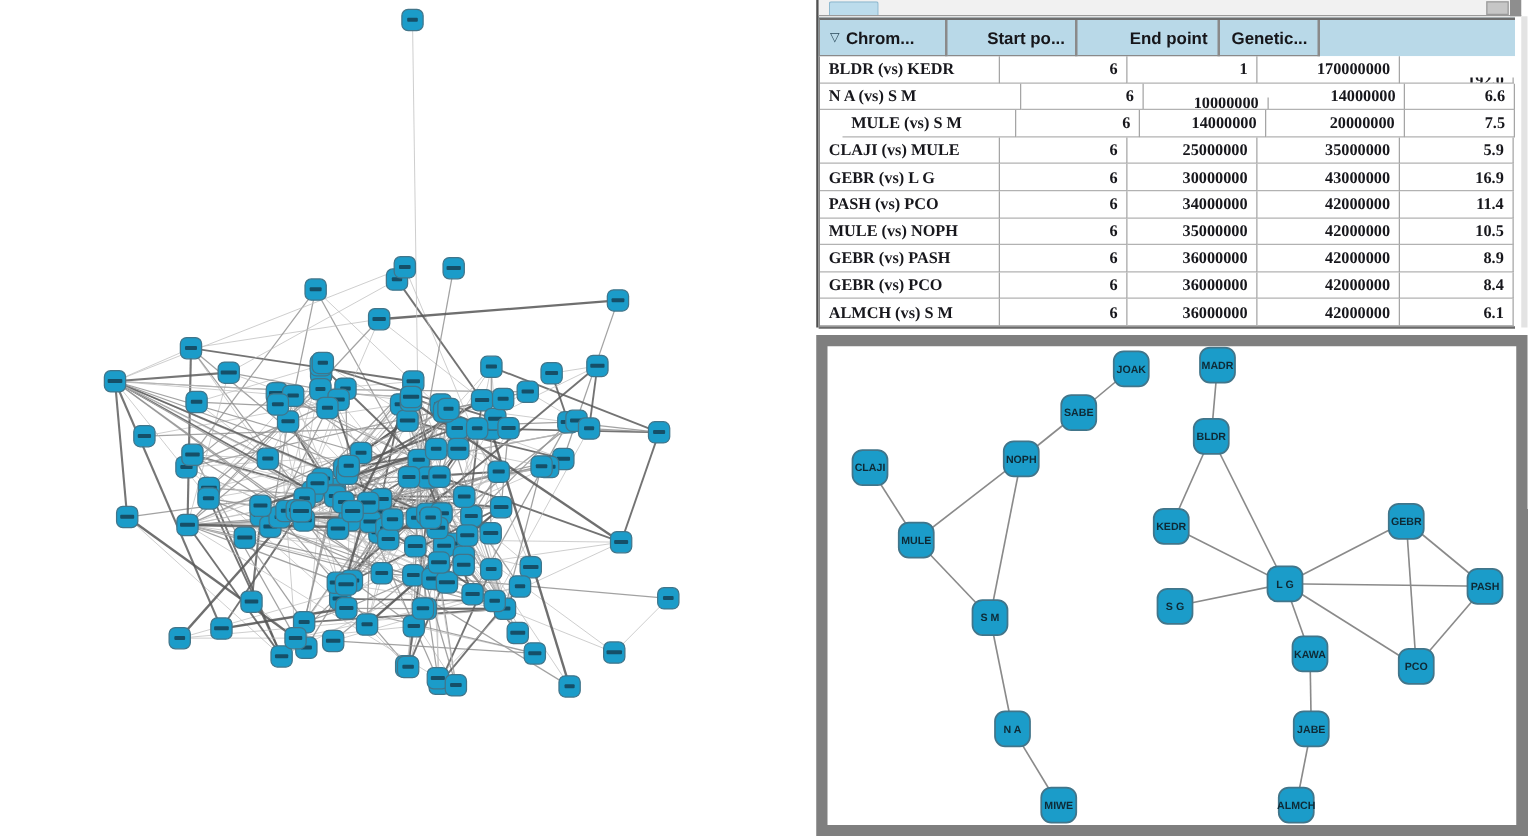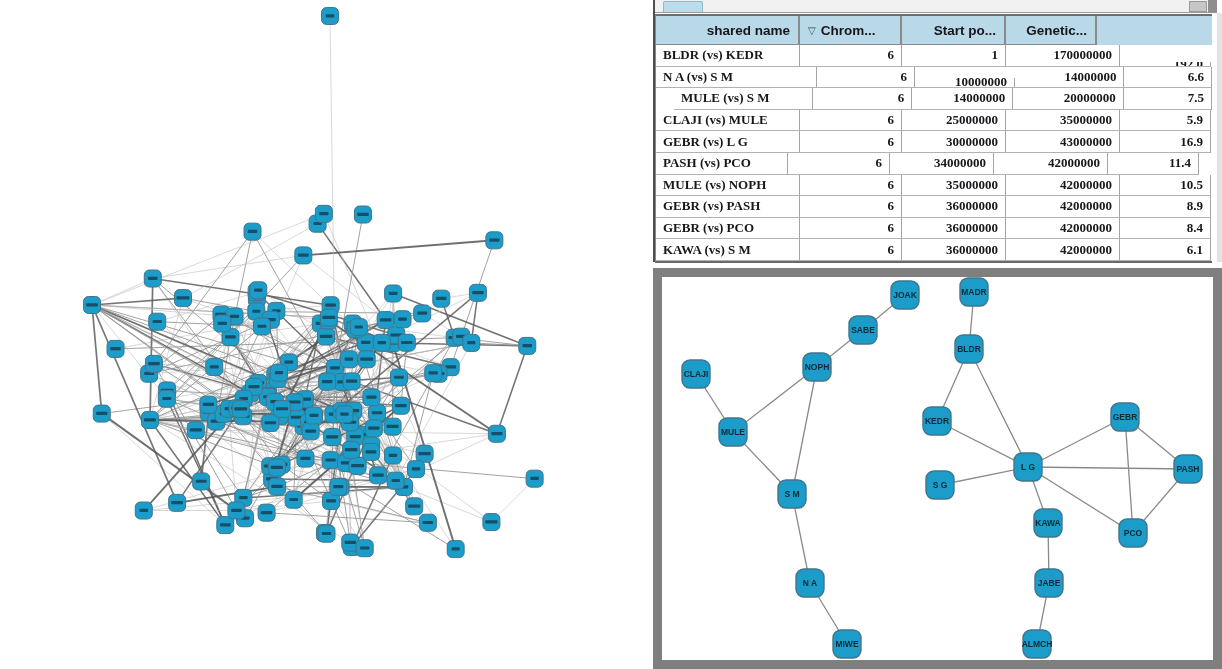--- a/index.html
+++ b/index.html
@@ -1054,31 +1054,31 @@
 <div class="table-wrap">
   <div class="win-edge"></div>
   <div class="top-strip">
     <div class="tab"></div>
     <div class="corner-box"></div>
     <div class="corner-dark"></div>
   </div>
   <div class="right-gutter"></div>
   <div class="grid">
     <div class="thead">
-        <div class="th" style="width: 144px;">
-          <span>shared name</span>
-        </div>
         <div class="th left" style="width: 102px;">
           <span class="sort">▽</span>
           <span>Chrom...</span>
         </div>
         <div class="th" style="width: 104px;">
           <span>Start po...</span>
         </div>
-        <div class="th" style="width: 91px;">
+        <div class="th" style="width: 114px;">
+          <span>End point</span>
+        </div>
+        <div class="th" style="width: 80px;">
           <span>Genetic...</span>
         </div>
       </div>
     <div class="tbody">
         <div class="tr">
           <div class="td" style="width: 144px;">BLDR (vs) KEDR</div>
           <div class="td num" style="width: 102px;">6</div>
           <div class="td num" style="width: 104px;">1</div>
           <div class="td num" style="width: 114px;">170000000</div>
           <div class="td num" style="width: 91px; margin-top: 17px;">192.0</div>
@@ -1105,21 +1105,21 @@
           <div class="td num" style="width: 91px;">5.9</div>
         </div>
         <div class="tr">
           <div class="td" style="width: 144px;">GEBR (vs) L G</div>
           <div class="td num" style="width: 102px;">6</div>
           <div class="td num" style="width: 104px;">30000000</div>
           <div class="td num" style="width: 114px;">43000000</div>
           <div class="td num" style="width: 91px;">16.9</div>
         </div>
         <div class="tr">
-          <div class="td" style="width: 132px;">PASH (vs) PCO</div>
+          <div class="td" style="width: 144px;">PASH (vs) PCO</div>
           <div class="td num" style="width: 102px;">6</div>
           <div class="td num" style="width: 104px;">34000000</div>
           <div class="td num" style="width: 114px;">42000000</div>
           <div class="td num" style="width: 91px;">11.4</div>
         </div>
         <div class="tr">
           <div class="td" style="width: 144px;">MULE (vs) NOPH</div>
           <div class="td num" style="width: 102px;">6</div>
           <div class="td num" style="width: 104px;">35000000</div>
           <div class="td num" style="width: 114px;">42000000</div>
@@ -1133,21 +1133,21 @@
           <div class="td num" style="width: 91px;">8.9</div>
         </div>
         <div class="tr">
           <div class="td" style="width: 144px;">GEBR (vs) PCO</div>
           <div class="td num" style="width: 102px;">6</div>
           <div class="td num" style="width: 104px;">36000000</div>
           <div class="td num" style="width: 114px;">42000000</div>
           <div class="td num" style="width: 91px;">8.4</div>
         </div>
         <div class="tr">
-          <div class="td" style="width: 144px;">KAWA (vs) S M</div>
+          <div class="td" style="width: 144px;">ALMCH (vs) S M</div>
           <div class="td num" style="width: 102px;">6</div>
           <div class="td num" style="width: 104px;">36000000</div>
           <div class="td num" style="width: 114px;">42000000</div>
           <div class="td num" style="width: 91px;">6.1</div>
         </div>
       </div>
   </div>
 </div>
 
 <div class="mini-wrap">

